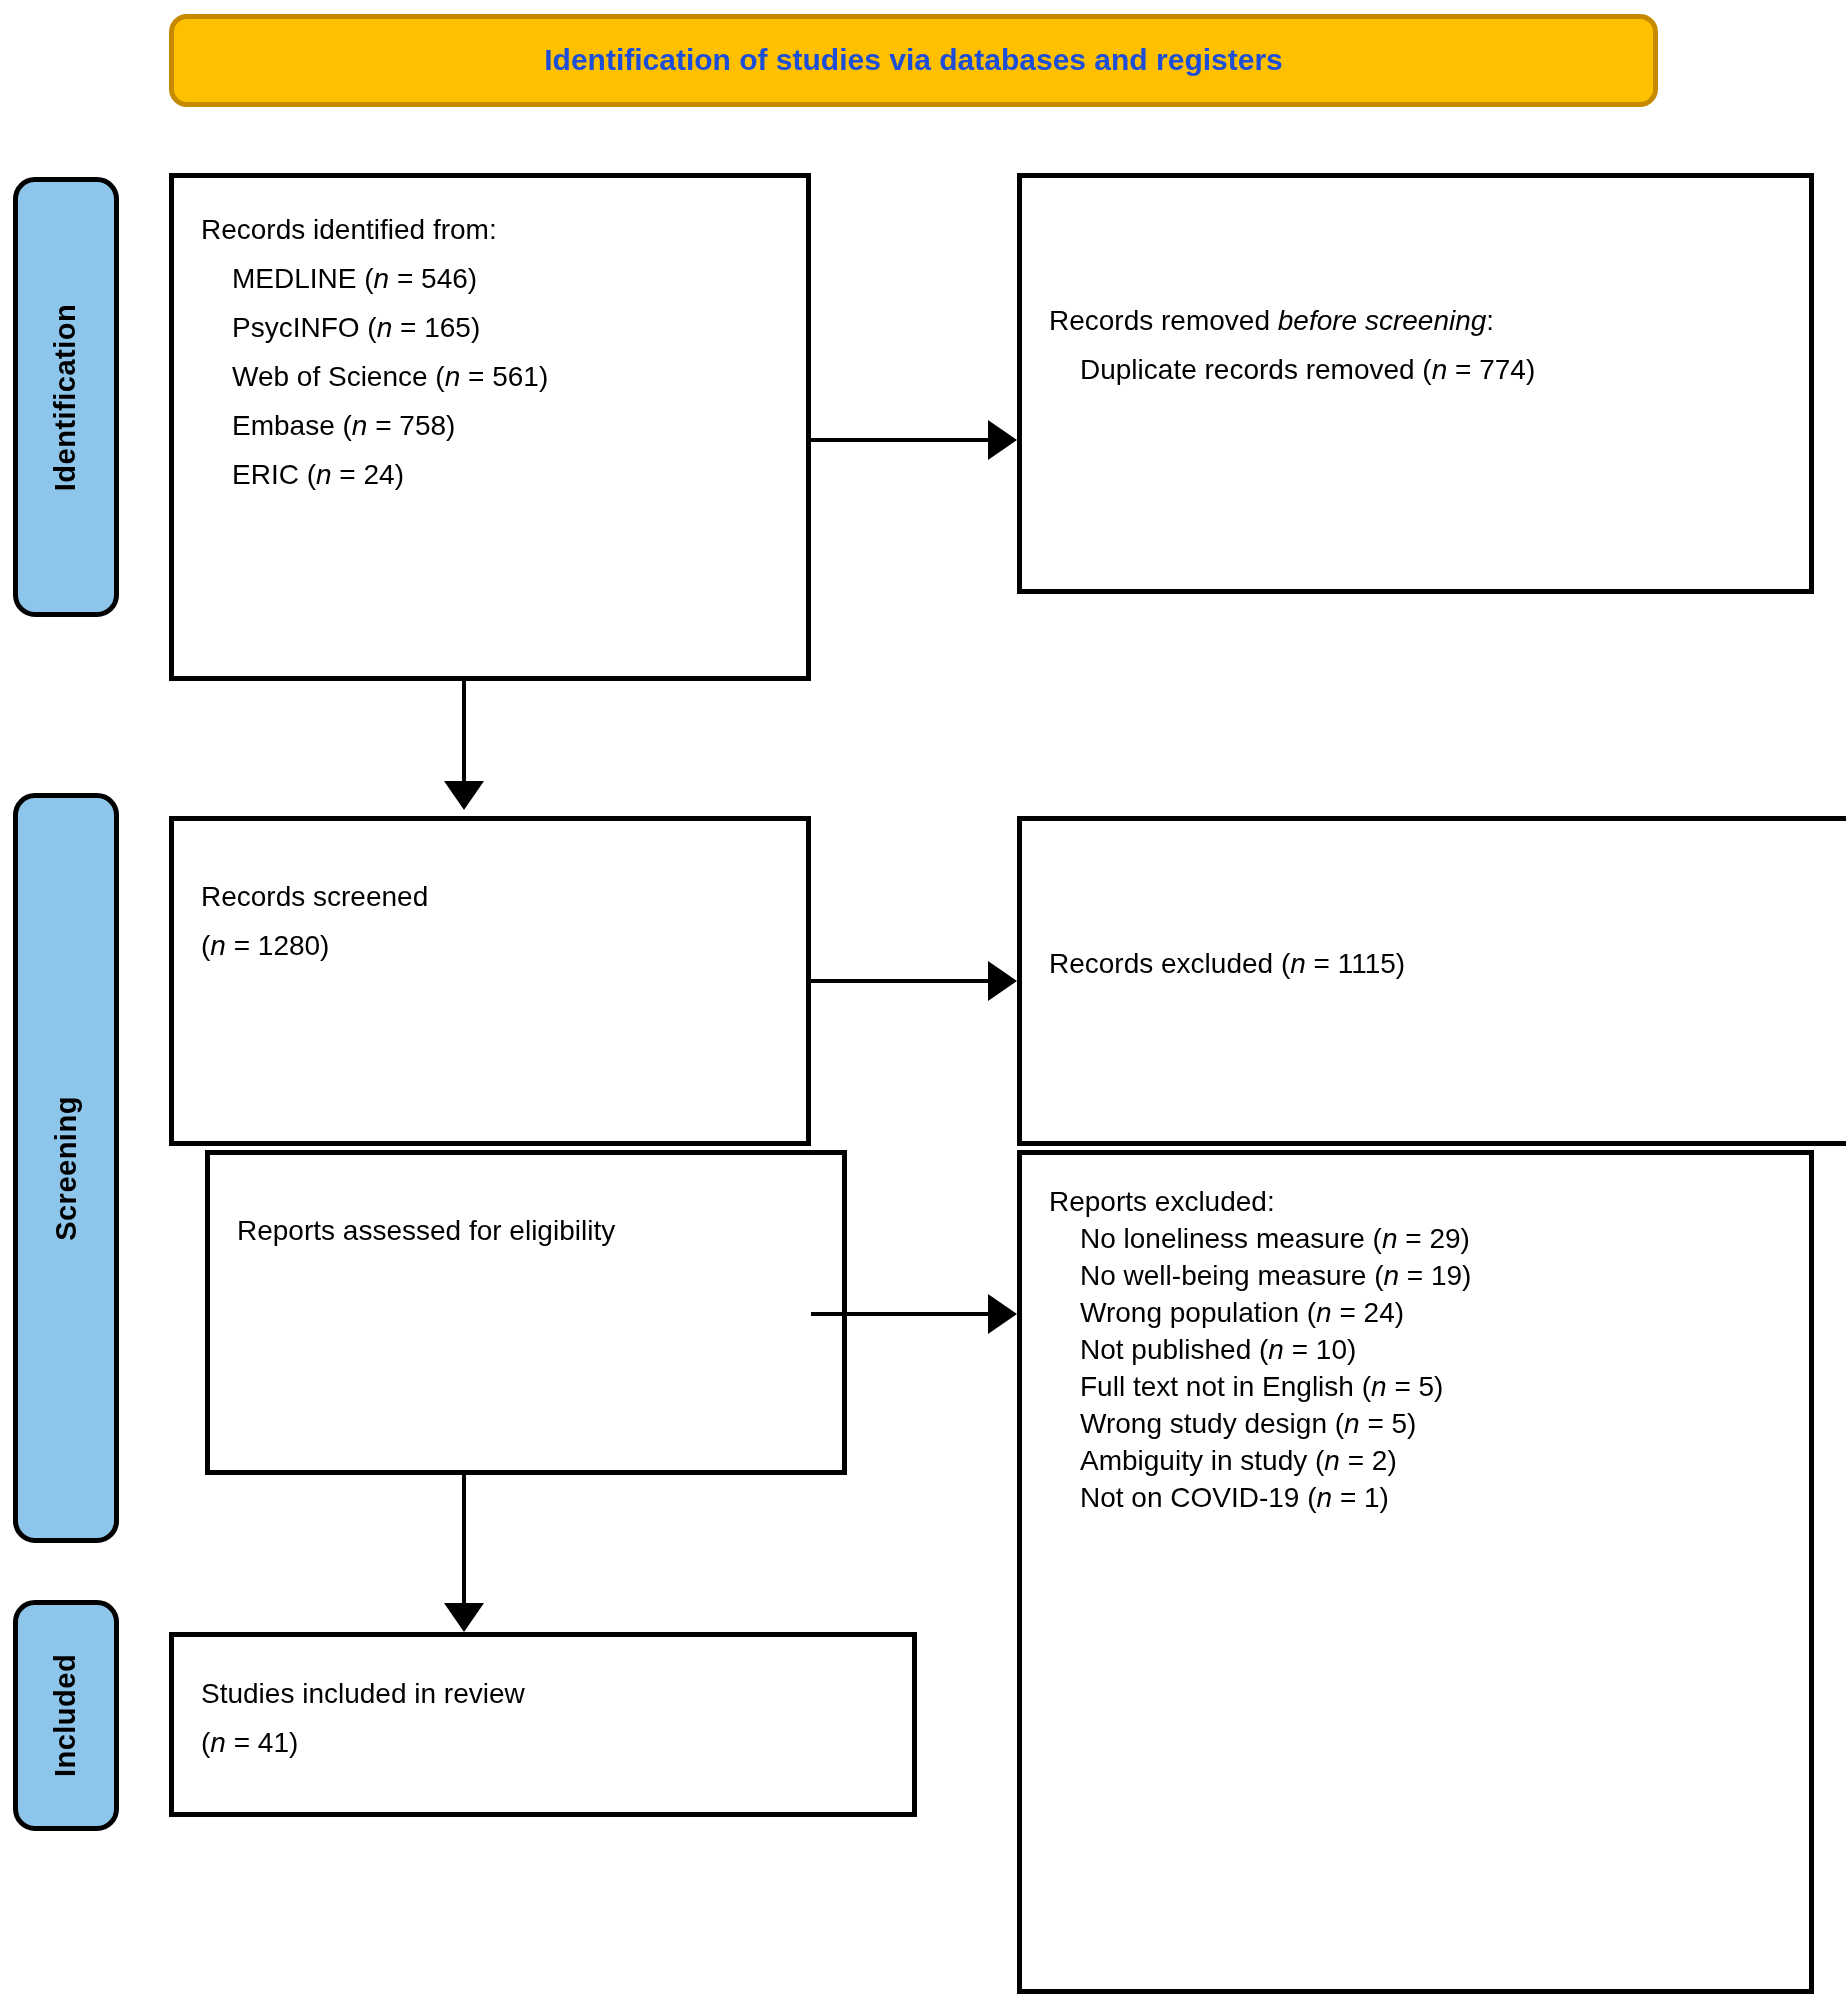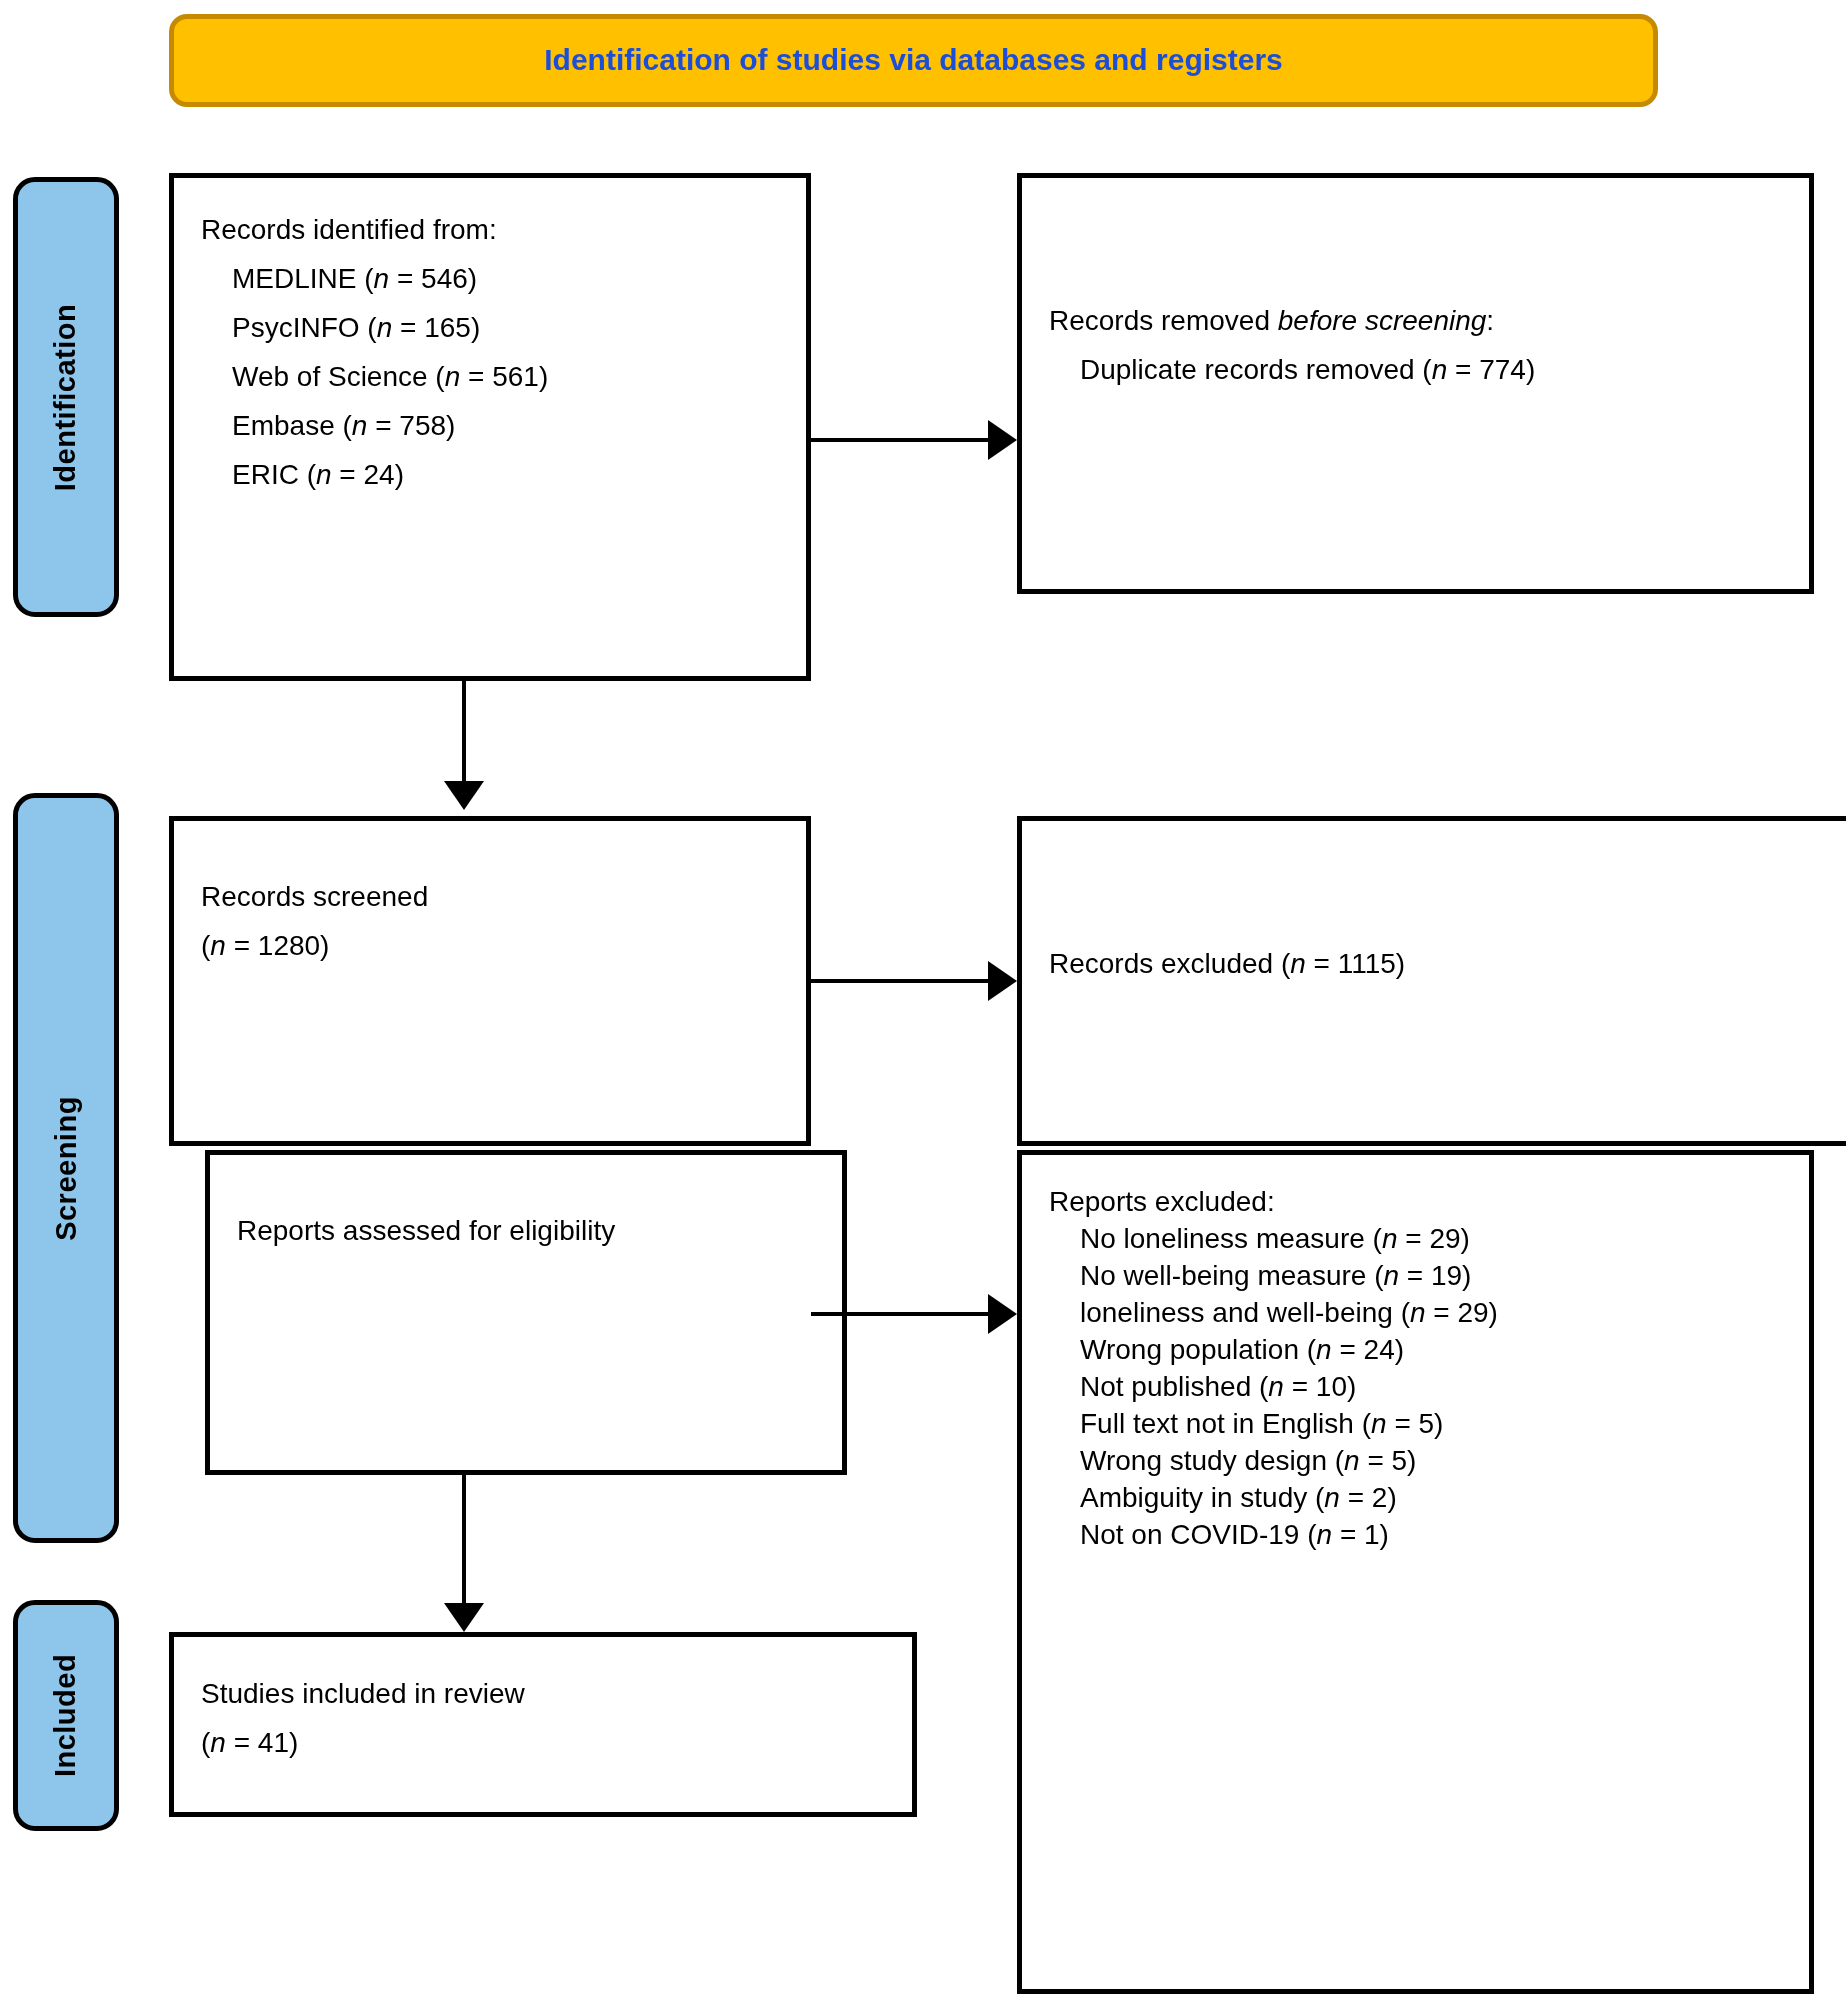--- a/index.html
+++ b/index.html
@@ -188,21 +188,20 @@
     <div class="box-inner">
       <div class="line">Reports assessed for eligibility</div>
     </div>
   </div>
 
   <div class="flow-box" id="box-reports-excluded">
     <div class="box-inner">
       <div class="line">Reports excluded:</div>
       <div class="line indent">No loneliness measure (<em class="n">n</em> = 29)</div>
       <div class="line indent">No well-being measure (<em class="n">n</em> = 19)</div>
-      <div class="line indent">loneliness and well-being (<em class="n">n</em> = 29)</div>
       <div class="line indent">Wrong population (<em class="n">n</em> = 24)</div>
       <div class="line indent">Not published (<em class="n">n</em> = 10)</div>
       <div class="line indent">Full text not in English (<em class="n">n</em> = 5)</div>
       <div class="line indent">Wrong study design (<em class="n">n</em> = 5)</div>
       <div class="line indent">Ambiguity in study (<em class="n">n</em> = 2)</div>
       <div class="line indent">Not on COVID-19 (<em class="n">n</em> = 1)</div>
     </div>
   </div>
 
   <div class="flow-box" id="box-included">

